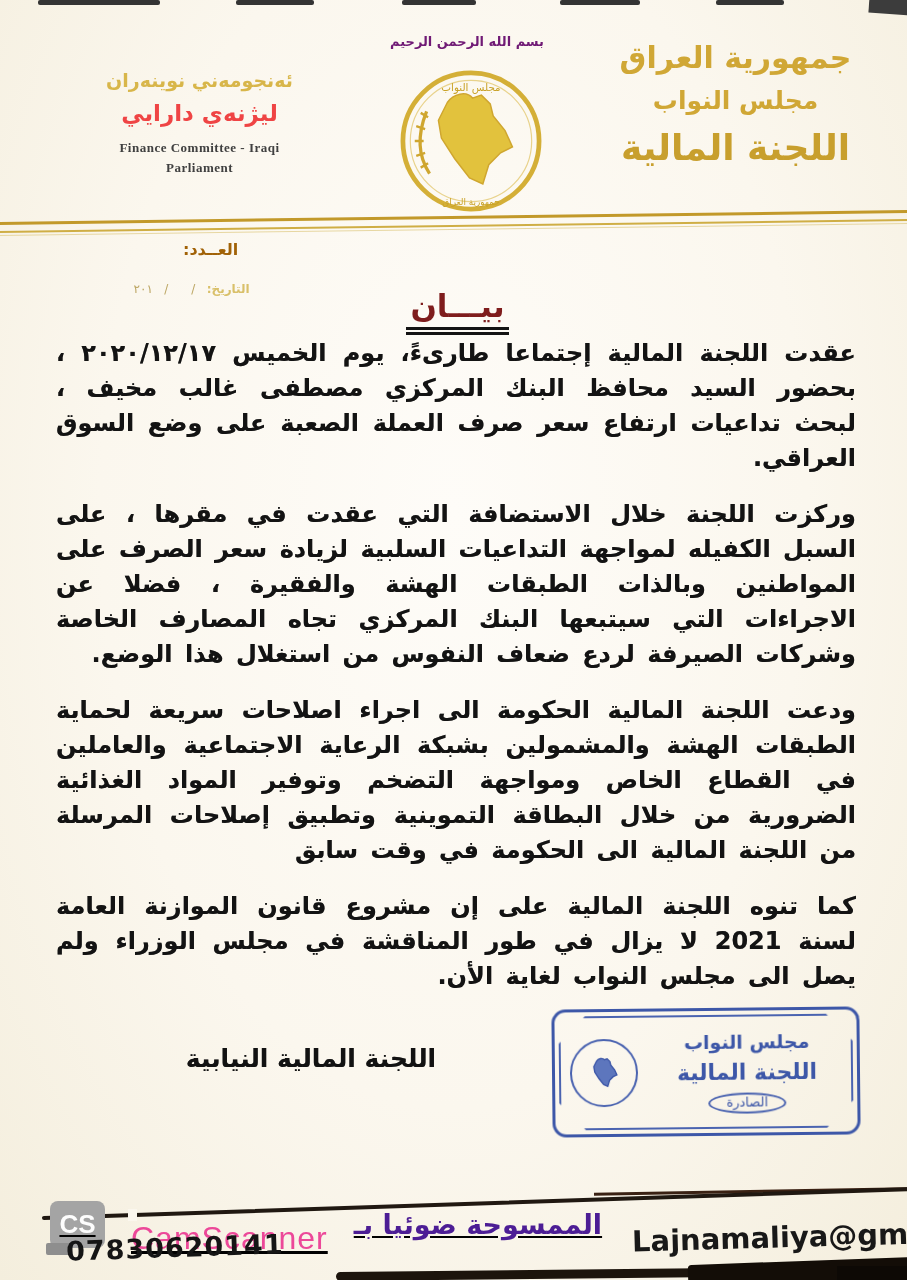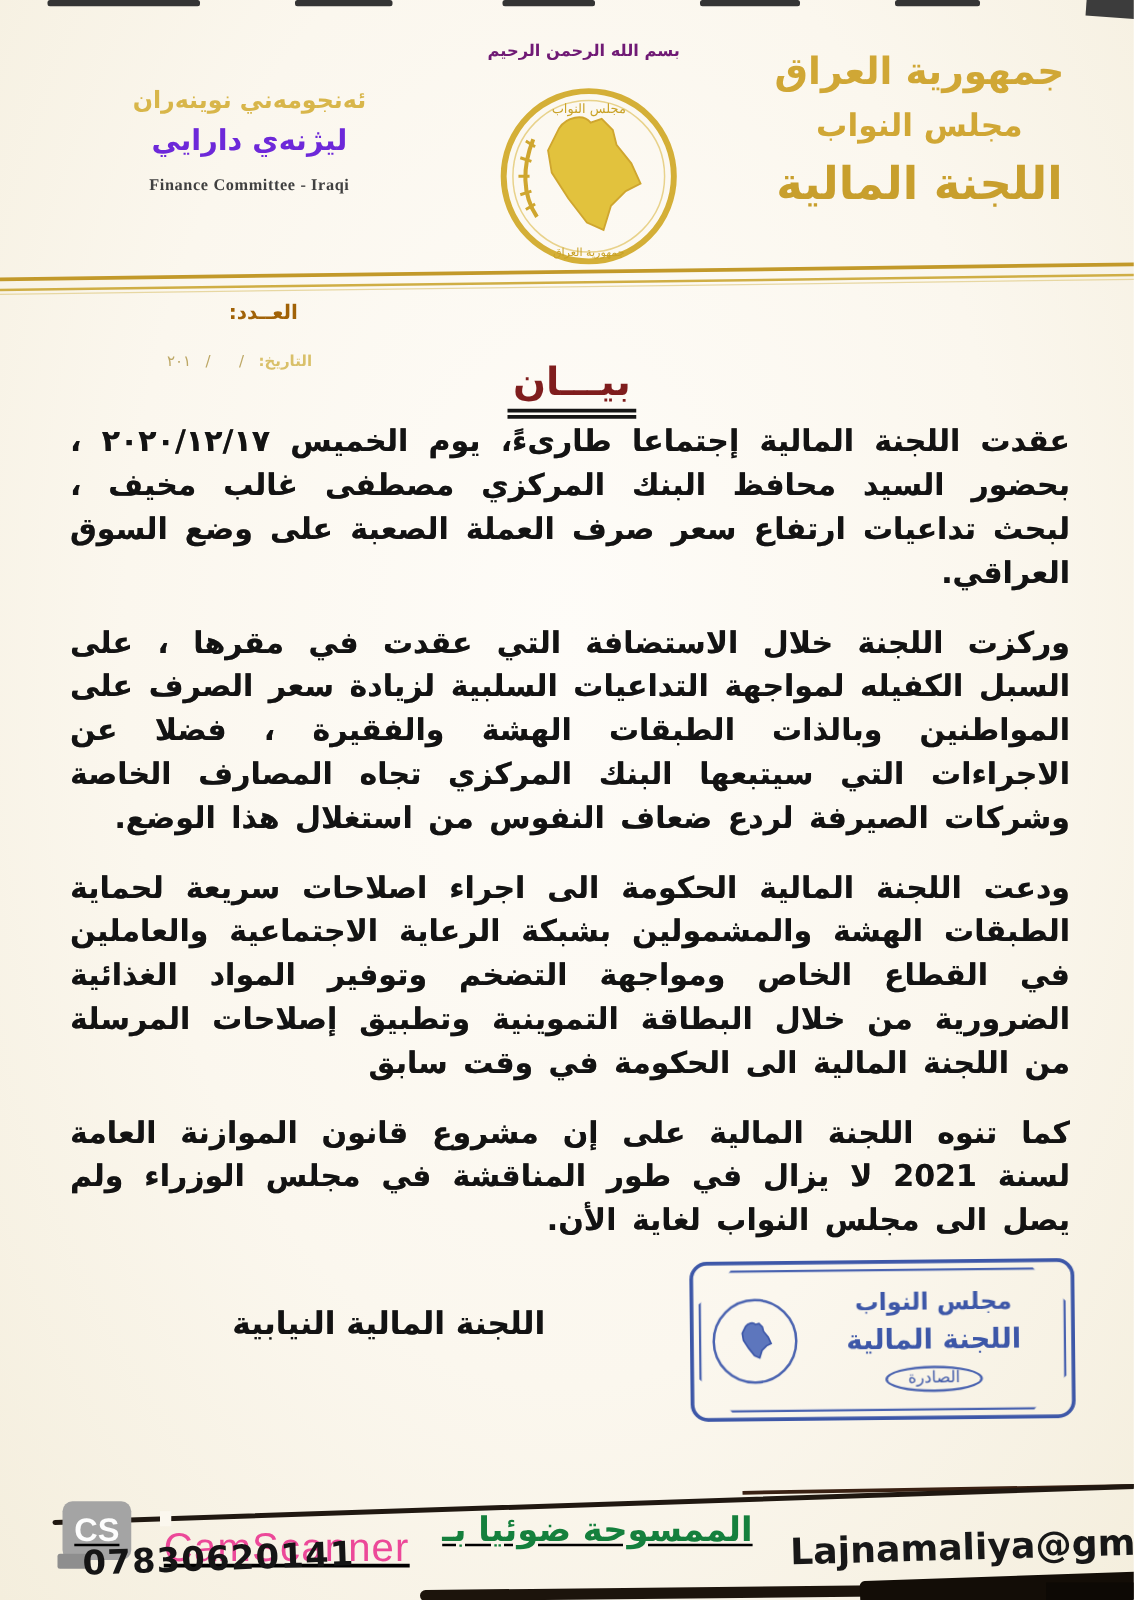--- a/index.html
+++ b/index.html
@@ -11,21 +11,21 @@
   .abs{position:absolute;}
   
   .scan-dash{position:absolute;top:0;height:5px;background:#343434;border-radius:2px;}
   .corner-tr{position:absolute;right:-6px;top:-4px;width:44px;height:18px;background:#3c3c3c;transform:rotate(4deg);}
   .bottom-band-a{position:absolute;left:336px;top:1270px;width:390px;height:9px;background:#1c140c;border-radius:6px;transform:rotate(-0.6deg);}
   .bottom-band-b{position:absolute;left:688px;top:1261px;width:230px;height:22px;background:#130d07;transform:rotate(-2deg);border-radius:4px;}
   .bottom-band-c{position:absolute;right:0;top:1266px;width:70px;height:16px;background:#0d0905;}
   .hdr-left{left:52px;top:46px;width:295px;text-align:center;direction:rtl;filter:blur(.45px);}
   .hdr-left .l1{font-size:27px;font-weight:bold;color:#d6b13a;}
   .hdr-left .l2{font-size:19px;font-weight:bold;color:#d8b64a;margin-top:23px;}
-  .hdr-left .l3{font-size:23px;font-weight:bold;color:#6d28d9;margin-top:9px;}
+  .hdr-left .l3{font-size:23px;font-weight:bold;color:#ef4444;margin-top:9px;}
   .hdr-left .eng{direction:ltr;margin-top:12px;font-family:"Liberation Serif",serif;font-weight:bold;font-size:13px;line-height:1.55;color:#404040;letter-spacing:.5px;}
   .bismillah{left:382px;top:34px;width:170px;text-align:center;font-size:13px;font-weight:bold;color:#701a75;filter:blur(.4px);}
   .hdr-right{left:588px;top:40px;width:295px;text-align:center;direction:rtl;filter:blur(.4px);}
   .hdr-right .r1{font-size:30px;font-weight:bold;color:#d0a735;}
   .hdr-right .r2{font-size:25px;font-weight:bold;color:#d0a735;margin-top:11px;}
   .hdr-right .r3{font-size:36px;font-weight:bold;color:#c89f2d;margin-top:12px;}
   .emblem{left:397px;top:66px;width:148px;height:150px;}
   .gold-rule{left:-4px;top:216px;width:915px;transform:rotate(-0.75deg);}
   .gold-rule .ln1{height:3px;background:#c2992a;}
   .gold-rule .ln2{height:2px;background:#cfae45;margin-top:6px;}
@@ -53,21 +53,21 @@
   .stamp .s2{font-size:22px;font-weight:bold;margin-top:7px;}
   .stamp .oval{margin-top:8px;border:2px solid #4a63b0;border-radius:50%;padding:0 16px 2px 16px;font-size:13px;font-weight:normal;}
   
   .ftr-line-right{left:594px;top:1190px;width:314px;height:3px;background:#3a2113;transform:rotate(-1deg);}
   .ftr-line-main{left:42px;top:1216px;width:872px;height:4px;background:#201811;transform:rotate(-1.9deg);transform-origin:left center;border-radius:2px;}
   .ftr-gap{position:absolute;height:12px;background:#fbf7ee;}
   .watermark{left:50px;top:1192px;display:flex;align-items:center;gap:26px;text-decoration:underline;}
   .cs-box{width:55px;height:47px;background:#a4a4a4;border-radius:8px;display:grid;place-items:center;color:#fdfdfd;font-weight:bold;font-size:26px;font-family:"Liberation Sans",sans-serif;position:relative;}
   .cs-box::after{content:"";position:absolute;left:-4px;bottom:-7px;width:26px;height:12px;background:#8e8e8e;border-radius:2px;}
   .cs-name{color:#ec4899;font-size:32px;font-family:"Liberation Sans",sans-serif;letter-spacing:1px;margin-top:28px;}
-  .cs-ar{color:#15803d;font-size:27px;font-weight:bold;direction:rtl;margin-right:10px;}
+  .cs-ar{color:#4c1d95;font-size:27px;font-weight:bold;direction:rtl;margin-right:10px;}
   .phone{left:66px;top:1232px;font-size:27px;font-weight:bold;color:#151515;transform:rotate(-2deg);letter-spacing:1px;}
   .email{left:632px;top:1219px;font-size:29px;font-weight:bold;color:#181818;transform:rotate(-1.6deg);}
 </style>
 </head>
 <body>
 
 <div class="scan-dash" style="left:38px;width:122px;"></div>
 <div class="scan-dash" style="left:236px;width:78px;"></div>
 <div class="scan-dash" style="left:402px;width:74px;"></div>
 <div class="scan-dash" style="left:560px;width:80px;"></div>
@@ -75,20 +75,21 @@
 <div class="corner-tr"></div>
 <div class="bottom-band-a"></div>
 <div class="bottom-band-b"></div>
 <div class="bottom-band-c"></div>
 
 <div class="abs hdr-left">
   <div class="l2">ئه‌نجومه‌ني نوينه‌ران</div>
   <div class="l3">ليژنه‌ي دارايي</div>
   <div class="eng">
     <div>Finance Committee - Iraqi</div>
+    <div>Parliament</div>
   </div>
 </div>
 
 <div class="abs bismillah">بسم الله الرحمن الرحيم</div>
 <svg class="abs emblem" viewBox="0 0 100 100">
   <circle cx="50" cy="50" r="46" fill="none" stroke="#d4af37" stroke-width="3.2"></circle>
   <circle cx="50" cy="50" r="41" fill="none" stroke="#dfc260" stroke-width="0.8" opacity="0.7"></circle>
   <path d="M34,24 C38,18 47,16 51,21 L57,19 L63,25 L65,33 L73,43 L78,54 L70,58 L62,66 L58,79 L49,75 L39,62 L30,48 L28,36 Z" fill="#e2c23d" stroke="#cfa62f" stroke-width="1"></path>
   <path d="M20,30 C14,45 14,60 22,72" fill="none" stroke="#cfa62f" stroke-width="2.2"></path>
   <path d="M21,34 l-5,-3 M19,42 l-6,-2 M18,50 l-6,0 M19,58 l-6,2 M21,65 l-5,3" stroke="#cfa62f" stroke-width="1.6" fill="none"></path>

